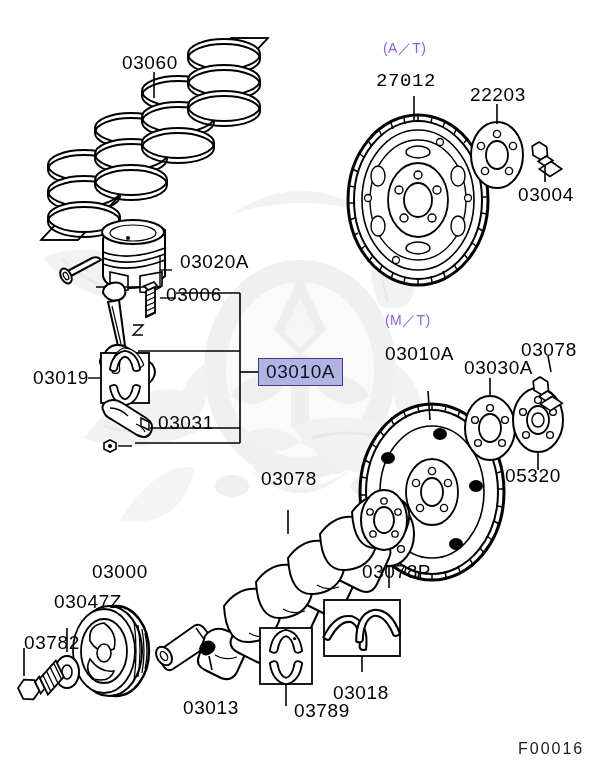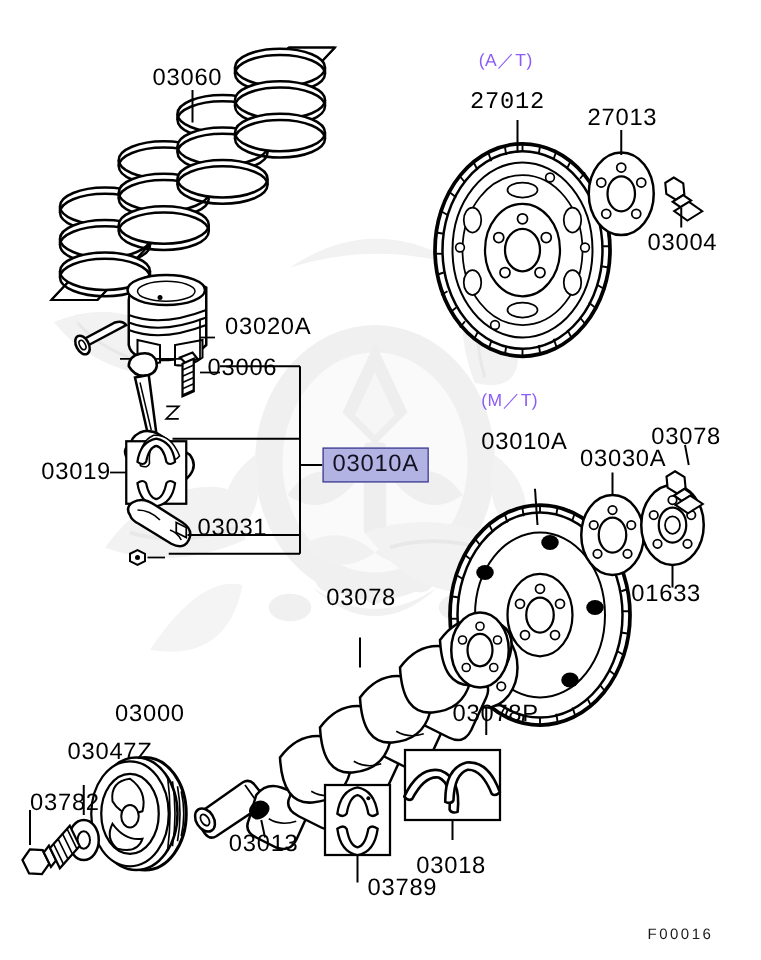--- a/index.html
+++ b/index.html
@@ -45,21 +45,21 @@
     color:#111122;
     white-space:nowrap;
     line-height:1;
     background:#b3b3e3;
     border:1.5px solid #3b3b8f;
     padding:3px 7px 4px 7px;
     box-sizing:border-box;
   }
   .foot{
     position:absolute;
-    font-size:12px;
+    font-size:16px;
     letter-spacing:2.0px;
     color:#1a1a1a;
     white-space:nowrap;
     font-family:"Liberation Sans","DejaVu Sans",sans-serif;
   }
 </style>
 </head>
 <body>
 
 <div id="stage">
@@ -522,21 +522,21 @@
     </g>
 
   </svg>
 
   <div class="lbl" style="left:122px; top:53px;">03060</div>
 
   <div class="trans" style="left:383px; top:41px;">(A／T)</div>
 
   <div class="lbl" style="left:376px; top:72px;font-family:Liberation Mono, monospace;">27012</div>
 
-  <div class="lbl" style="left:470px; top:85px;">27013</div>
+  <div class="lbl" style="left:470px; top:85px;">22203</div>
 
   <div class="lbl" style="left:518px; top:185px;">03004</div>
 
   <div class="lbl" style="left:180px; top:252px;">03020A</div>
 
   <div class="lbl" style="left:166px; top:285px;">03006</div>
 
   <div class="lbl" style="left:33px; top:368px;">03019</div>
 
   <div class="lbl" style="left:158px; top:413px;">03031</div>
@@ -544,33 +544,33 @@
   <div class="hl" style="left:258px; top:358px;">03010A</div>
 
   <div class="trans" style="left:385px; top:313px;">(M／T)</div>
 
   <div class="lbl" style="left:385px; top:344px;">03010A</div>
 
   <div class="lbl" style="left:464px; top:358px;">03030A</div>
 
   <div class="lbl" style="left:521px; top:340px;">03078</div>
 
-  <div class="lbl" style="left:505px; top:466px;">01633</div>
+  <div class="lbl" style="left:505px; top:466px;">05320</div>
 
   <div class="lbl" style="left:362px; top:562px;">03078P</div>
 
   <div class="lbl" style="left:261px; top:469px;">03078</div>
 
   <div class="lbl" style="left:92px; top:562px;">03000</div>
 
   <div class="lbl" style="left:54px; top:592px;">03047Z</div>
 
   <div class="lbl" style="left:24px; top:633px;">03782</div>
 
-  <div class="lbl" style="left:183px; top:666px;">03013</div>
+  <div class="lbl" style="left:183px; top:698px;">03013</div>
 
   <div class="lbl" style="left:258px; top:701px;margin-left:36px;">03789</div>
 
   <div class="lbl" style="left:333px; top:671px;margin-top:12px;">03018</div>
 
   <div class="foot" style="left:518px; top:740px;">F00016</div>
 
 </div>
 
 </body></html>

